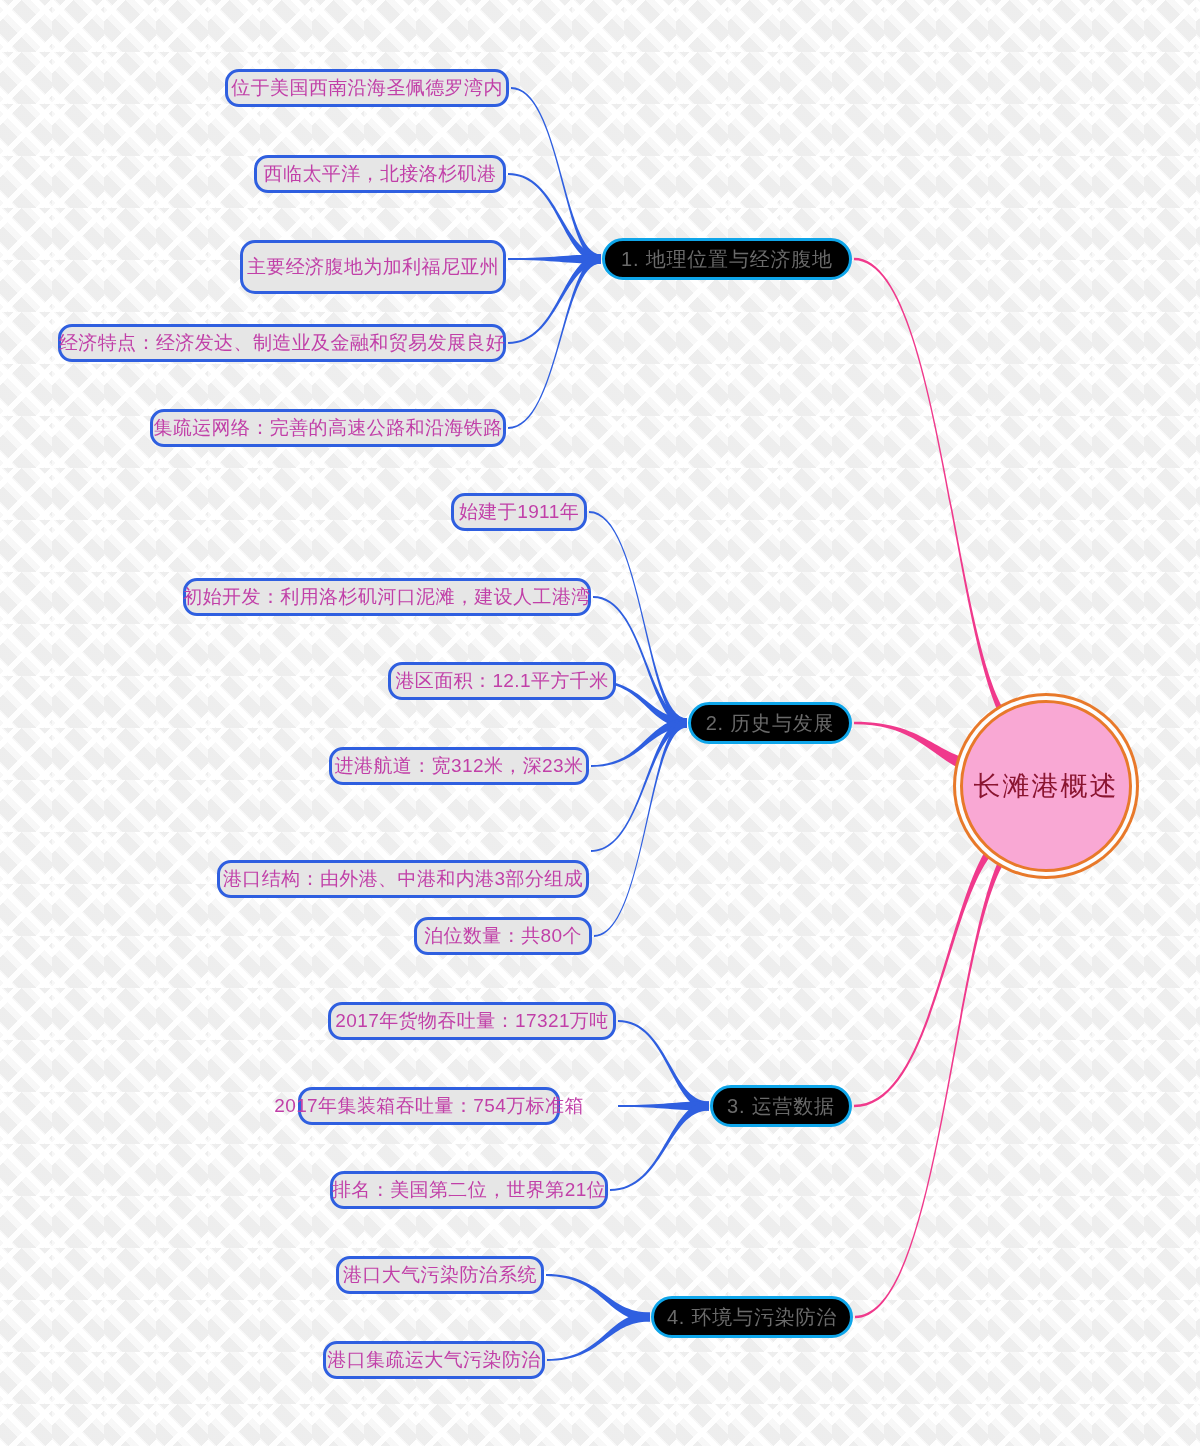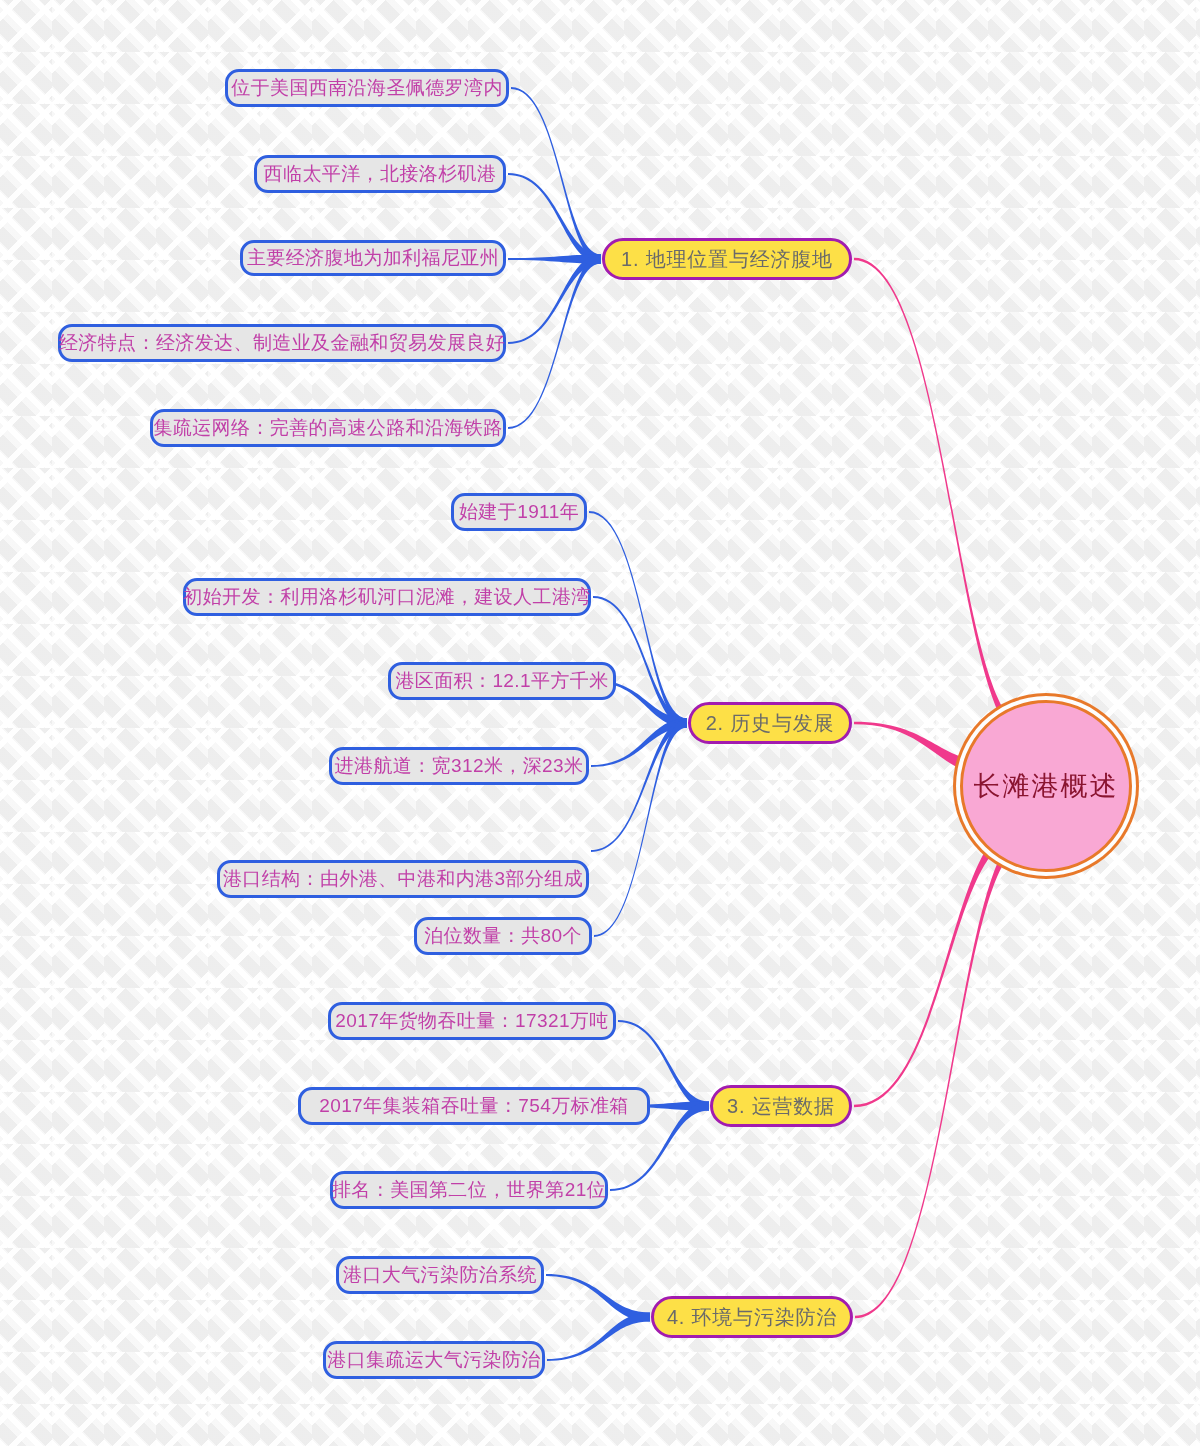--- a/index.html
+++ b/index.html
@@ -22,22 +22,22 @@
     background:#e6e6e6;
     border:3px solid #2f5fe0;
     border-radius:14px;
     color:#c13fa8;
     font-size:19px;
     padding:4px 14px;
     height:38px;
     letter-spacing:.4px;
   }
   .branch{
-    background:#fde047;
-    border:3px solid #a21caf;
+    background:#000000;
+    border:3px solid #0ea5e9;
     border-radius:24px;
     color:#6a6a6a;
     font-size:20px;
     padding:8px 18px;
     height:42px;
     letter-spacing:.8px;
   }
   .root{
     width:172px;height:172px;border-radius:50%;
     background:#f9a8d4;
@@ -129,32 +129,32 @@
              C 603.2 1274.1, 606.32 1312.5, 650 1312.5
              L 650 1321.5
              C 606.32 1321.5, 603.2 1275.9, 546 1275.9 Z" fill="#2f5fe0" stroke="none"></path>
       <path d="M 547 1359.1
              C 603.65 1359.1, 606.74 1312.5, 650 1312.5
              L 650 1321.5
              C 606.74 1321.5, 603.65 1360.9, 547 1360.9 Z" fill="#2f5fe0" stroke="none"></path>
     </svg>
 <div class="node leaf" style="left: 225px; top: 69px; width: 284px; height: 38px;">位于美国西南沿海圣佩德罗湾内</div>
     <div class="node leaf" style="left: 254px; top: 155px; width: 252px; height: 38px;">西临太平洋，北接洛杉矶港</div>
-    <div class="node leaf" style="left: 240px; top: 240px; width: 266px; height: 36px;">主要经济腹地为加利福尼亚州</div>
+    <div class="node leaf" style="left: 240px; top: 240px; width: 266px; height: 54px; border-radius: 15px;">主要经济腹地为加利福尼亚州</div>
     <div class="node leaf" style="left: 58px; top: 324px; width: 448px; height: 38px;">经济特点：经济发达、制造业及金融和贸易发展良好</div>
     <div class="node leaf" style="left: 150px; top: 409px; width: 356px; height: 38px;">集疏运网络：完善的高速公路和沿海铁路</div>
     <div class="node branch" style="left: 602px; top: 238px; width: 250px; height: 42px;">1. 地理位置与经济腹地</div>
     <div class="node leaf" style="left: 451px; top: 493px; width: 136px; height: 38px;">始建于1911年</div>
     <div class="node leaf" style="left: 183px; top: 578px; width: 408px; height: 38px;">初始开发：利用洛杉矶河口泥滩，建设人工港湾</div>
     <div class="node leaf" style="left: 363px; top: 662px; width: 228px; height: 38px; margin-left: 25px;">港区面积：12.1平方千米</div>
     <div class="node leaf" style="left: 329px; top: 747px; width: 260px; height: 38px;">进港航道：宽312米，深23米</div>
     <div class="node leaf" style="left: 217px; top: 832px; width: 372px; height: 38px; margin-top: 28px;">港口结构：由外港、中港和内港3部分组成</div>
     <div class="node leaf" style="left: 414px; top: 917px; width: 178px; height: 38px;">泊位数量：共80个</div>
     <div class="node branch" style="left: 688px; top: 702px; width: 164px; height: 42px;">2. 历史与发展</div>
     <div class="node leaf" style="left: 328px; top: 1002px; width: 288px; height: 38px;">2017年货物吞吐量：17321万吨</div>
-    <div class="node leaf" style="left: 298px; top: 1087px; width: 352px; height: 38px;">2017年集装箱吞吐量：754万标准箱</div>
+    <div class="node leaf" style="left: 298px; top: 1087px; width: 262px; height: 38px;">2017年集装箱吞吐量：754万标准箱</div>
     <div class="node leaf" style="left: 330px; top: 1171px; width: 278px; height: 38px;">排名：美国第二位，世界第21位</div>
     <div class="node branch" style="left: 710px; top: 1085px; width: 142px; height: 42px;">3. 运营数据</div>
     <div class="node leaf" style="left: 336px; top: 1256px; width: 208px; height: 38px;">港口大气污染防治系统</div>
     <div class="node leaf" style="left: 323px; top: 1341px; width: 222px; height: 38px;">港口集疏运大气污染防治</div>
     <div class="node branch" style="left: 651px; top: 1296px; width: 202px; height: 42px;">4. 环境与污染防治</div>
     <div class="node root" style="left: 960px; top: 700px; width: 172px; height: 172px;">长滩港概述</div>
   </div>
 
 </body></html>

